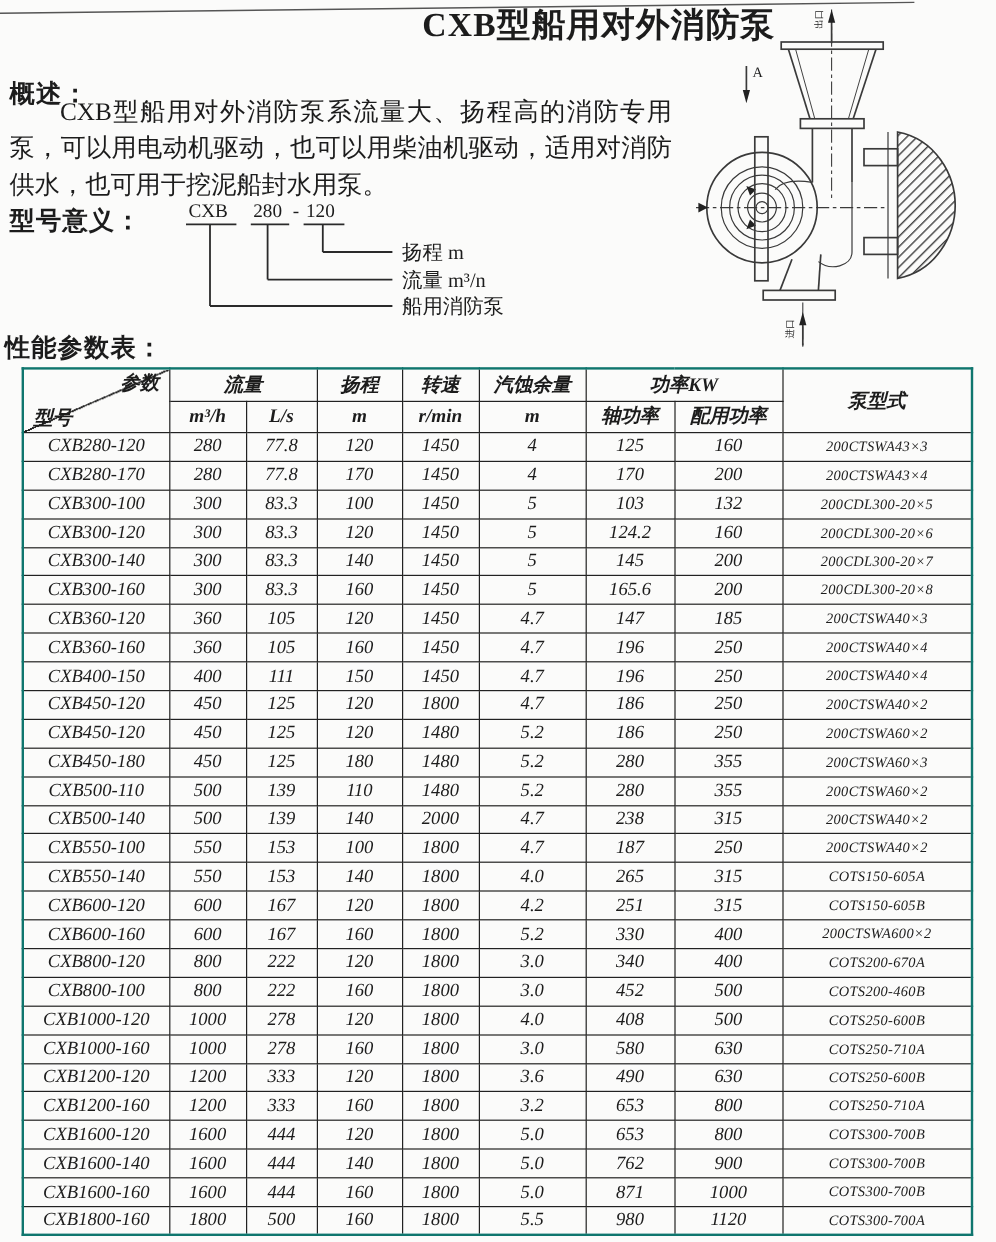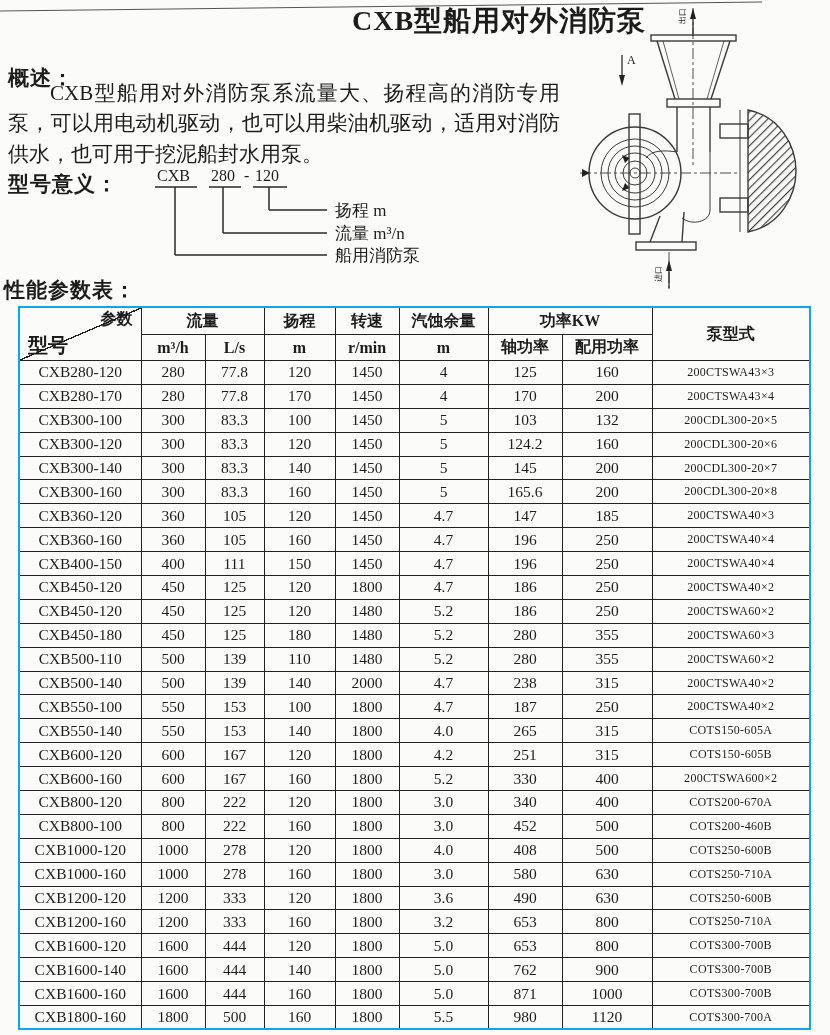--- a/index.html
+++ b/index.html
@@ -24,40 +24,41 @@
   }
   #model-heading{top:170px;left:8px;}
   #model-diagram{top:163px;left:145px;}
   #table-heading{top:276px;left:4px;}
   #pump-drawing{top:0px;left:572px;}
 
   
   #perf-table{
     top:306px;left:18px;
     border-collapse:collapse;table-layout:fixed;
-    border:2px solid #0ea5e9;
+    border:2px solid #0f766e;
     font-size:15px;
+    font-style:italic;
   }
   #perf-table th,#perf-table td{
     border:1px solid #222;text-align:center;vertical-align:middle;
     padding:0 2px;overflow:hidden;white-space:nowrap;
   }
   #perf-table thead th{font-size:16px;font-weight:bold;}
   #perf-table thead tr.h1 th{height:26px;}
   #perf-table thead tr.h2 th{height:25px;}
   #perf-table tbody tr{height:23.9px;}
   #perf-table td{font-size:15.5px;}
   #perf-table td.pumptype{font-size:12px;letter-spacing:0.3px;}
   th.corner{
     position:relative;padding:0;
     background:linear-gradient(to bottom right,
       transparent 49.3%, #222 49.3%, #222 50.7%, transparent 50.7%);
   }
   th.corner .top{position:absolute;top:1px;right:8px;font-size:16px;}
-  th.corner .bottom{position:absolute;bottom:1px;left:8px;font-size:20px;}
+  th.corner .bottom{position:absolute;bottom:1px;left:8px;font-size:16px;}
   svg text{fill:#1c1c1c;font-family:"Liberation Serif","DejaVu Serif",serif;}
   #scan-line{top:0;left:0;pointer-events:none;}
 </style>
 </head>
 <body>
 
 <svg id="scan-line" class="abs" width="830" height="20">
   <line x1="0" y1="11" x2="762" y2="2" stroke="#555" stroke-width="1.2"></line>
 </svg>
 

